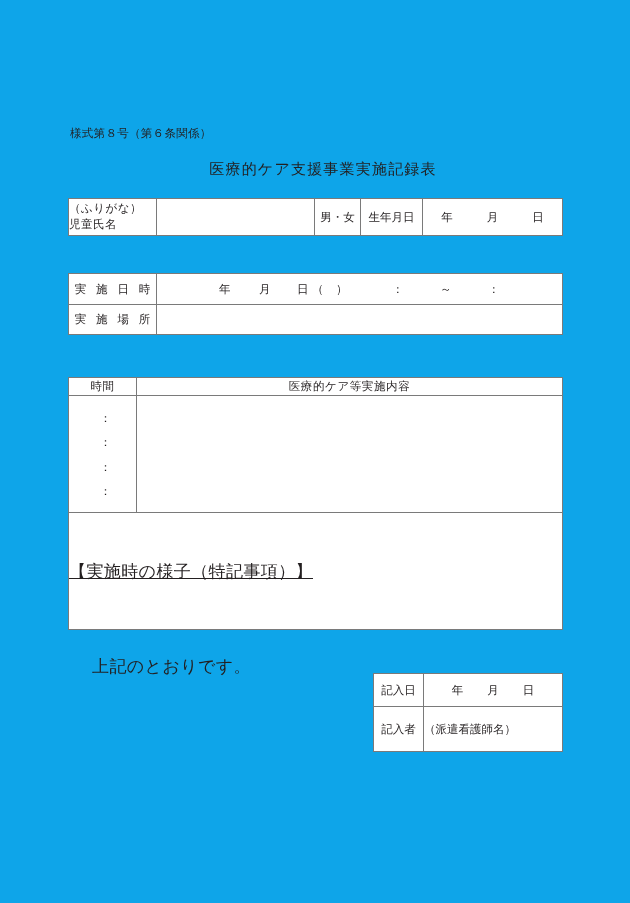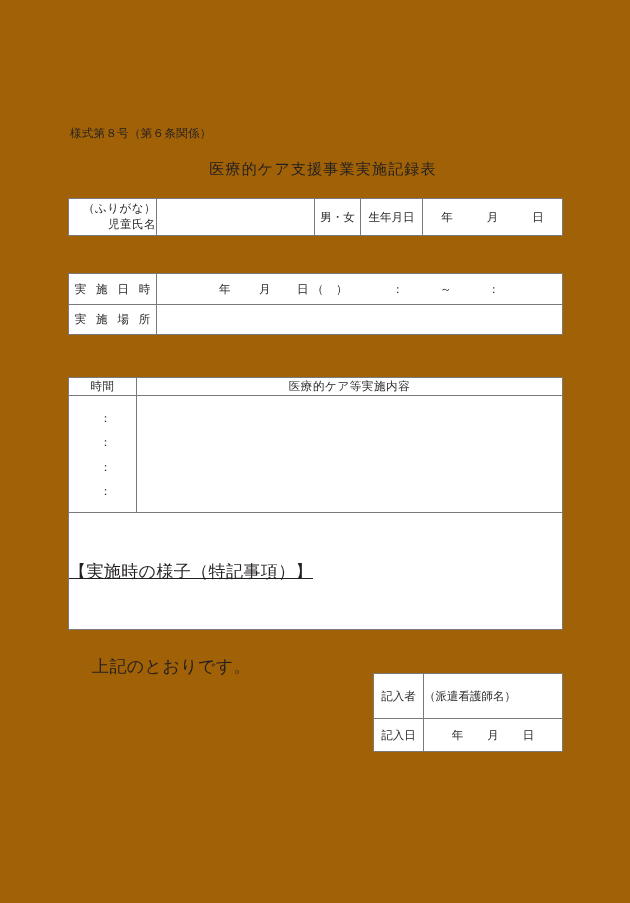--- a/index.html
+++ b/index.html
@@ -8,21 +8,21 @@
     background: #ffffff;
   }
   body {
     font-family: "Liberation Serif", "DejaVu Serif", serif;
     color: #231f20;
   }
   .page {
     position: relative;
     width: 630px;
     height: 903px;
-    background: #a16207;
+    background: #0ea5e9;
     overflow: hidden;
   }
 
   
   .form-no {
     position: absolute;
     left: 70px;
     top: 126px;
     font-size: 11.5px;
     letter-spacing: 0.3px;
@@ -69,21 +69,21 @@
     text-align: center;
     white-space: nowrap;
     letter-spacing: 3.5px;
     text-indent: 3.5px;
   }
   .blank { }
 
   
   #tbl-child { left: 68px; top: 198px; width: 494px; }
   .furigana-cell {
-    text-align: right;
+    text-align: left;
     line-height: 1.38;
     padding: 4px 0 5px 0;
     white-space: nowrap;
   }
   .furigana-cell .ln1 { display: block; letter-spacing: 0.5px; }
   .furigana-cell .ln2 { display: block; letter-spacing: 0.5px; }
 
   .date-slots {
     display: flex;
     justify-content: center;
@@ -254,32 +254,32 @@
 
   <div class="closing-note">上記のとおりです。</div>
 
   <table class="ft" id="tbl-sign">
     <colgroup>
       <col style="width:50px">
       <col style="width:139px">
     </colgroup>
     <tbody>
       <tr>
-        <td class="sign-lbl" style="height:44px">記入者</td>
-        <td class="nurse-cell">
-          <div>（派遣看護師名）</div>
-          <div></div>
-        </td>
-      </tr>
-      <tr>
         <td class="sign-lbl" style="height:32px">記入日</td>
         <td>
           <div class="sign-date">
             <span>年</span>
             <span>月</span>
             <span>日</span>
           </div>
         </td>
       </tr>
+      <tr>
+        <td class="sign-lbl" style="height:44px">記入者</td>
+        <td class="nurse-cell">
+          <div>（派遣看護師名）</div>
+          <div></div>
+        </td>
+      </tr>
     </tbody>
   </table>
 
 </div>
 
 </body></html>

